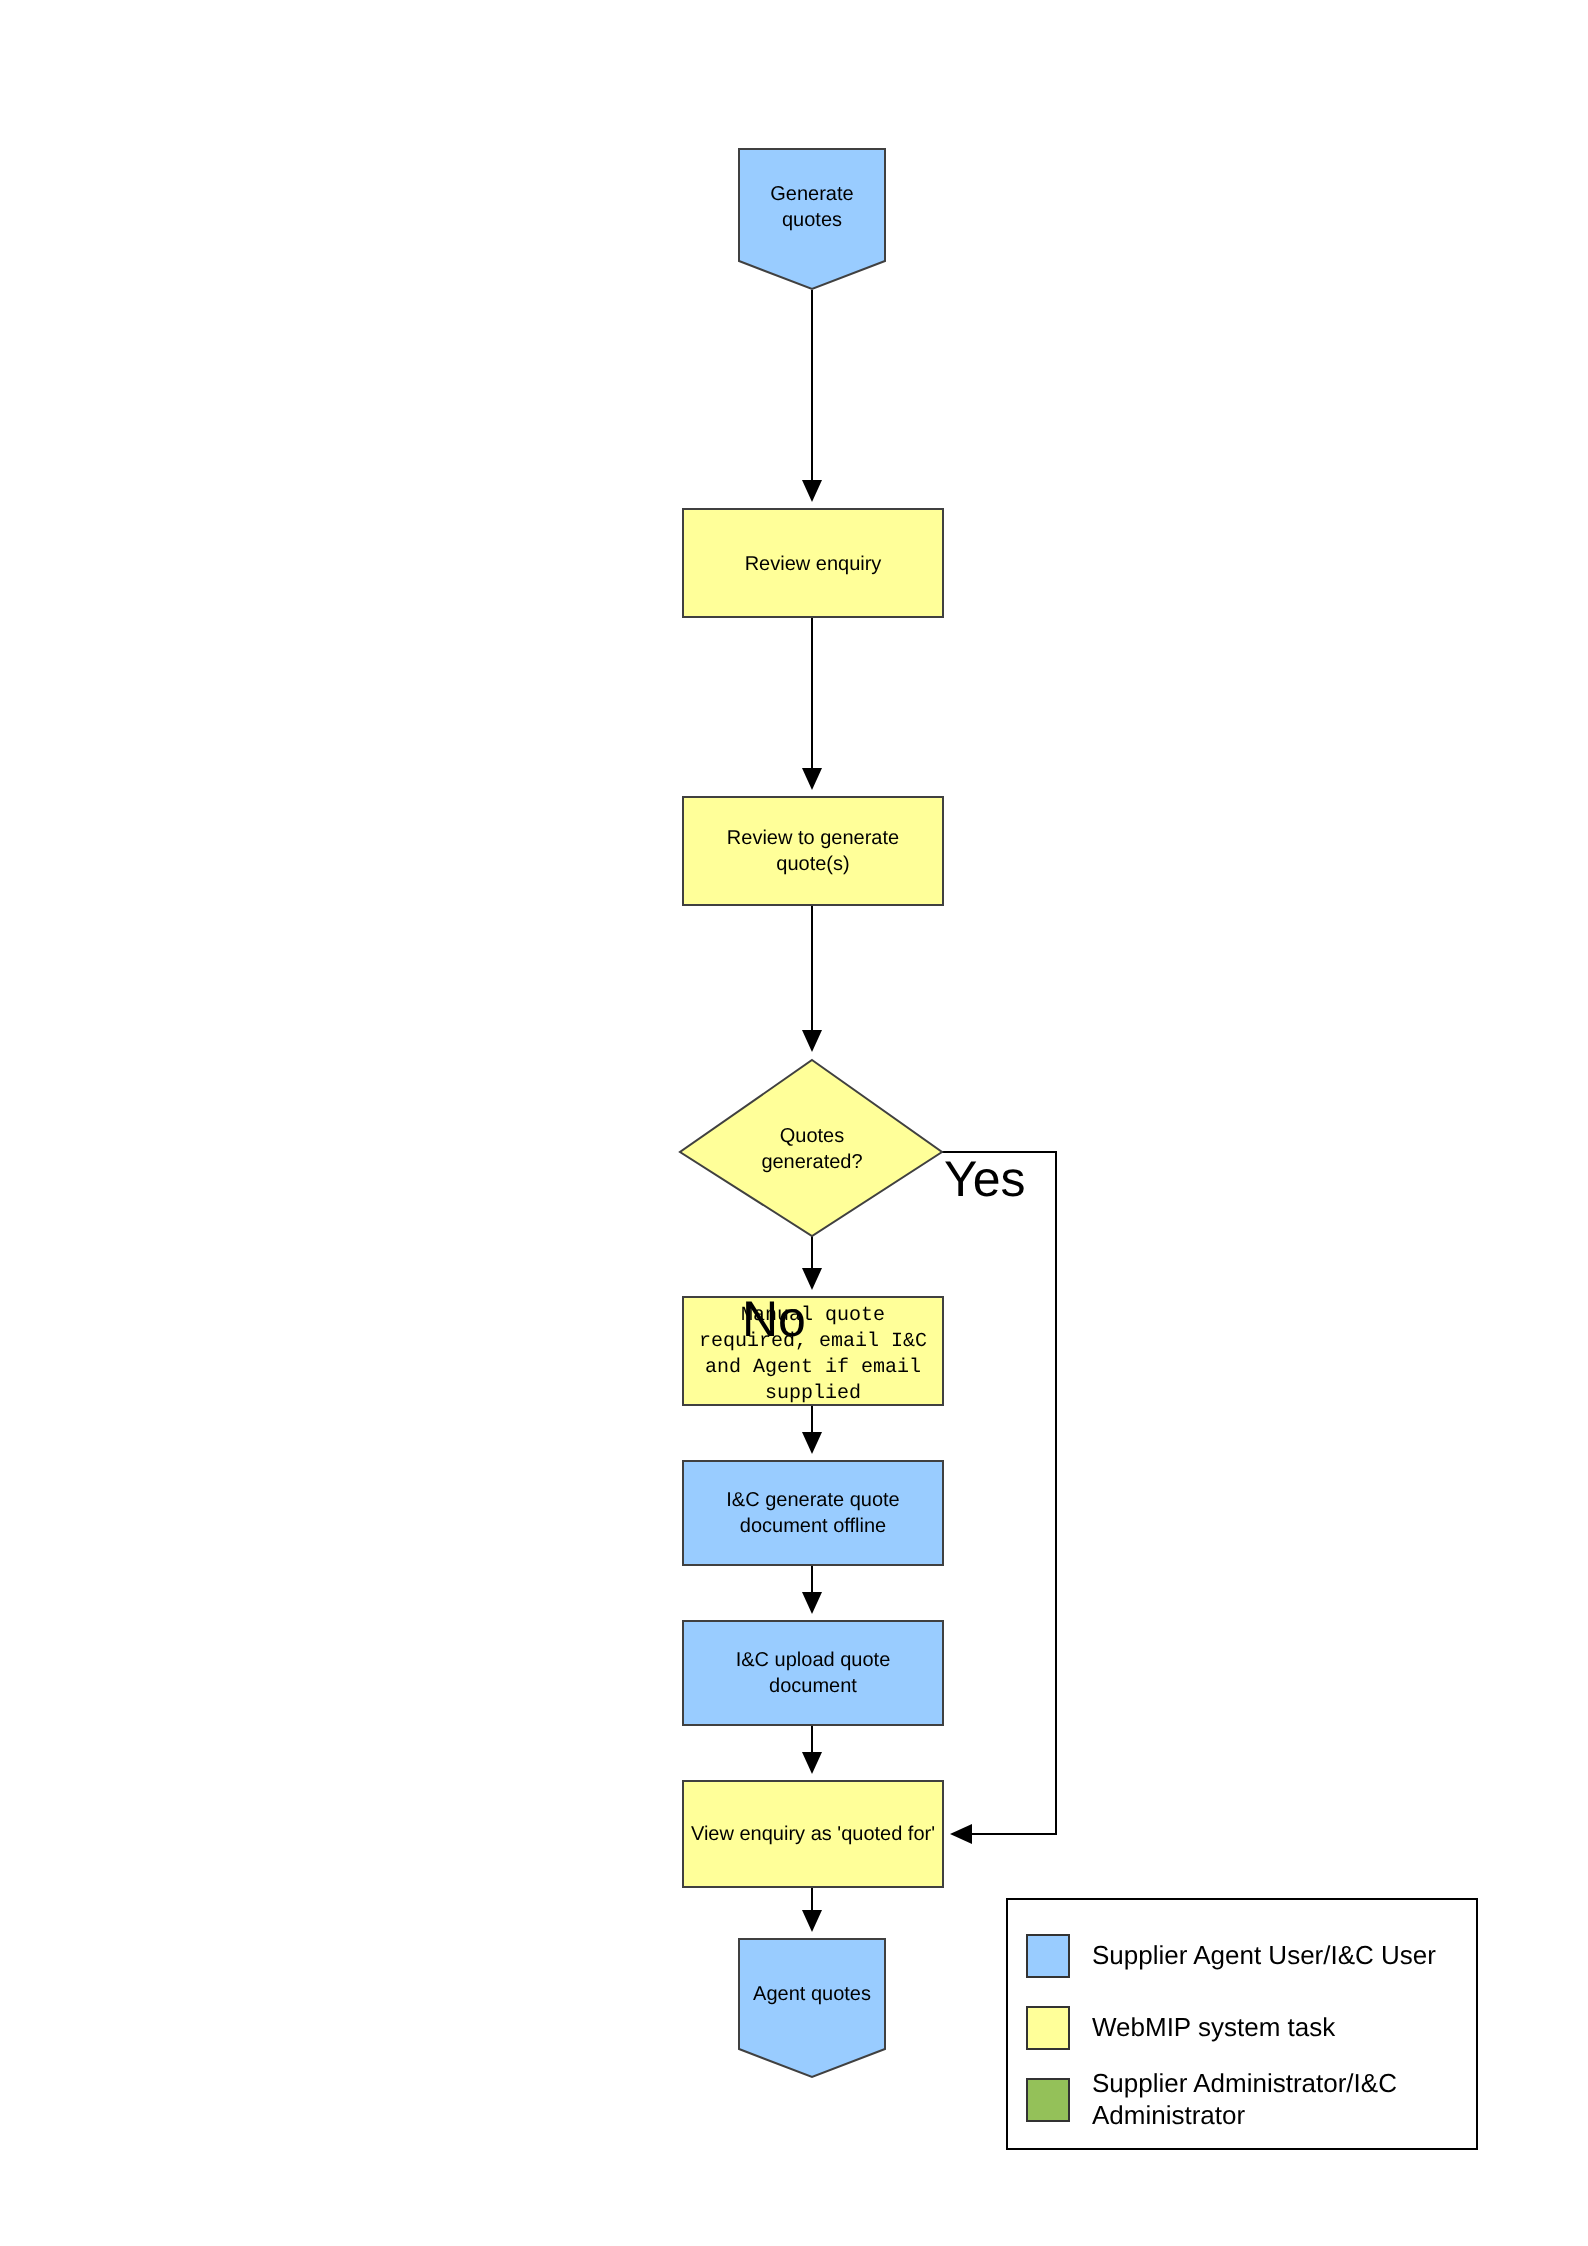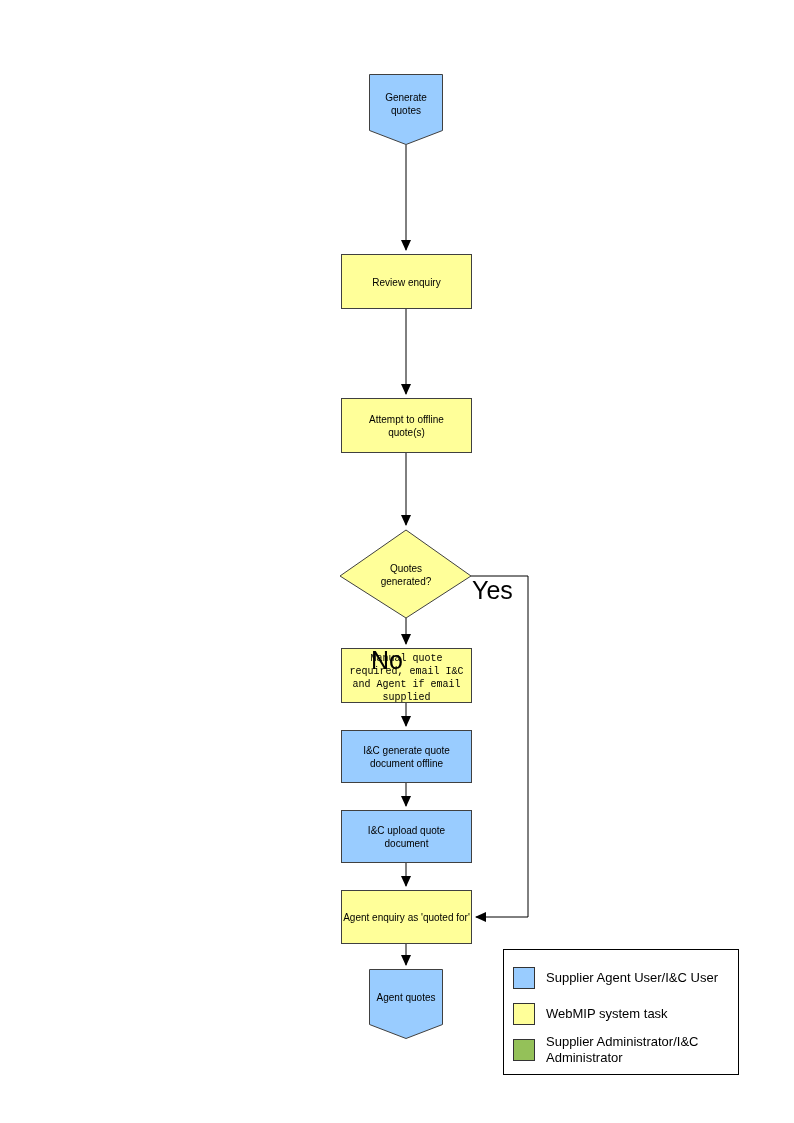--- a/index.html
+++ b/index.html
@@ -106,41 +106,41 @@
 
   <div class="node-label" style="left:369px; top:75px; width:74px; height:58px;">
     <span class="inner">Generate quotes</span>
   </div>
 
   <div class="node-label" style="left:341px; top:255px; width:131px; height:54px;">
     <span class="inner">Review enquiry</span>
   </div>
 
   <div class="node-label" style="left:341px; top:399px; width:131px; height:54px;">
-    <span class="inner" style="max-width:100px;">Attempt to offline quote(s)</span>
+    <span class="inner" style="max-width:100px;">Review to generate quote(s)</span>
   </div>
 
   <div class="node-label" style="left:340px; top:531px; width:132px; height:87px;">
     <span class="inner" style="max-width:80px;">Quotes generated?</span>
   </div>
 
   <div class="node-label" style="left:341px; top:649px; width:131px; height:58px;font-family:Liberation Mono, monospace;">
     <span class="inner" style="max-width:122px;">Manual quote required, email I&amp;C and Agent if email supplied</span>
   </div>
 
   <div class="node-label" style="left:341px; top:731px; width:131px; height:52px;border-radius:25px;">
     <span class="inner" style="max-width:100px;">I&amp;C generate quote document offline</span>
   </div>
 
   <div class="node-label" style="left:341px; top:811px; width:131px; height:52px;">
     <span class="inner" style="max-width:95px;">I&amp;C upload quote document</span>
   </div>
 
   <div class="node-label" style="left:341px; top:891px; width:131px; height:53px;">
-    <span class="inner">Agent enquiry as 'quoted for'</span>
+    <span class="inner">View enquiry as 'quoted for'</span>
   </div>
 
   <div class="node-label" style="left:369px; top:970px; width:74px; height:55px;">
     <span class="inner">Agent quotes</span>
   </div>
 
   <div class="branch-label" style="left:472px; top:578px;">Yes</div>
   <div class="branch-label" style="left:371px; top:620px;margin-top:28px;">No</div>
 
   <div id="legend">

